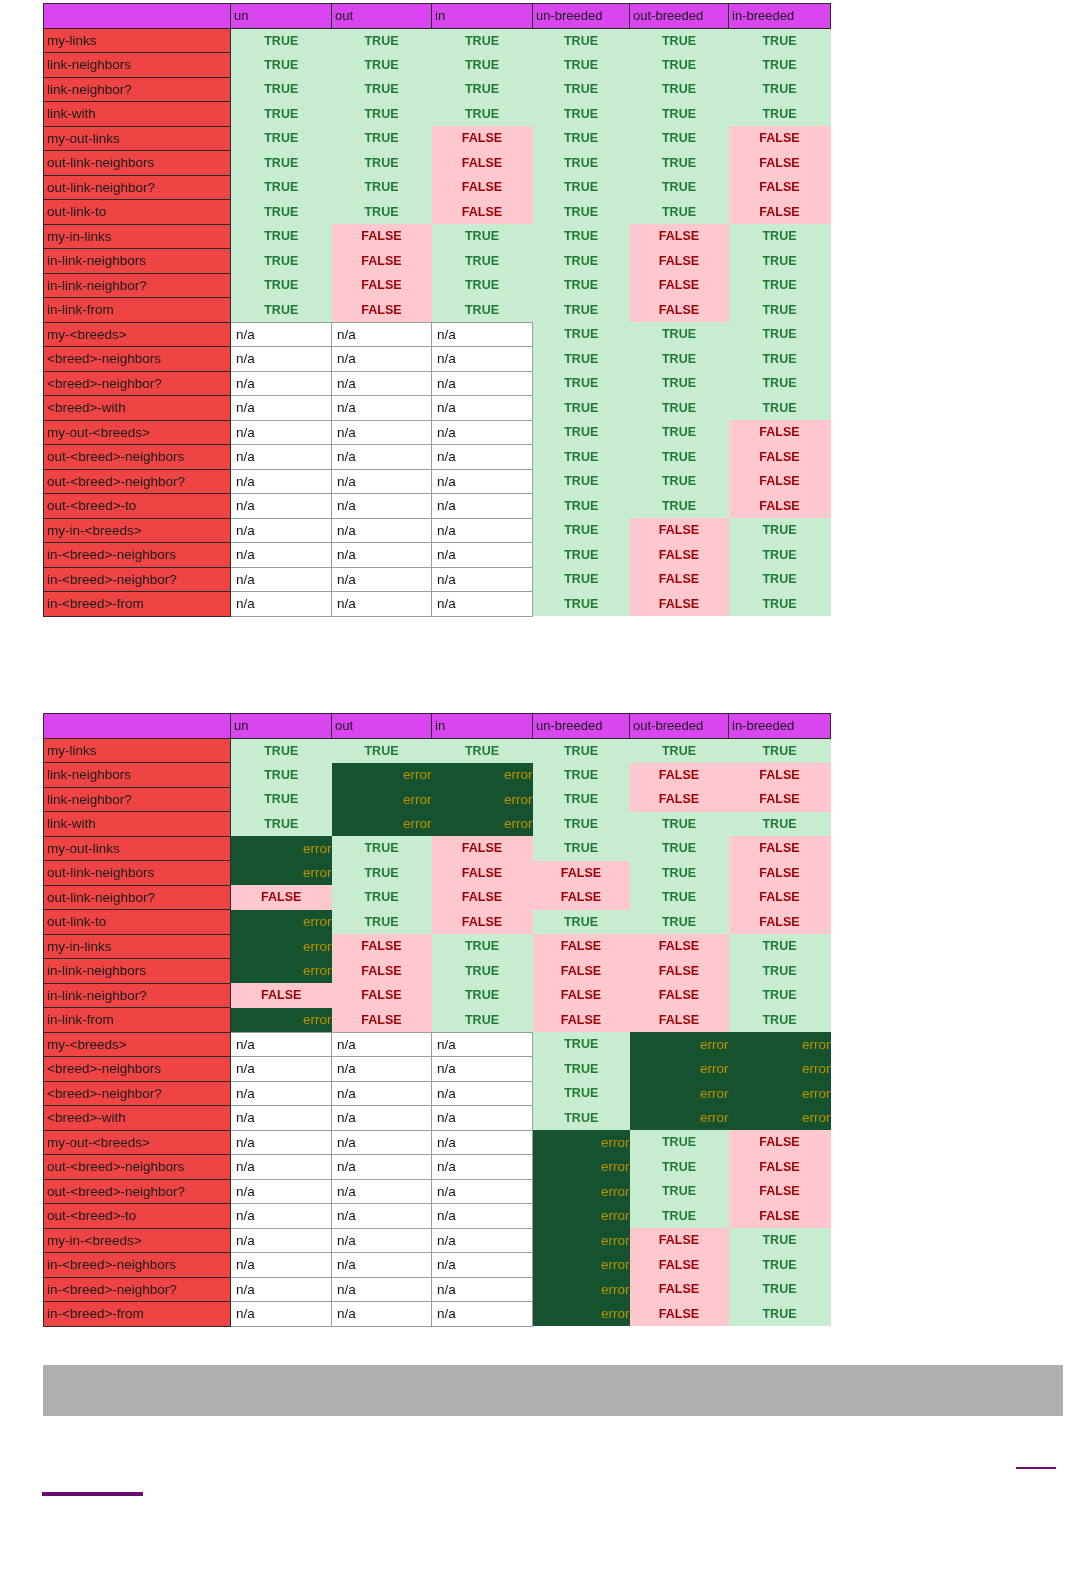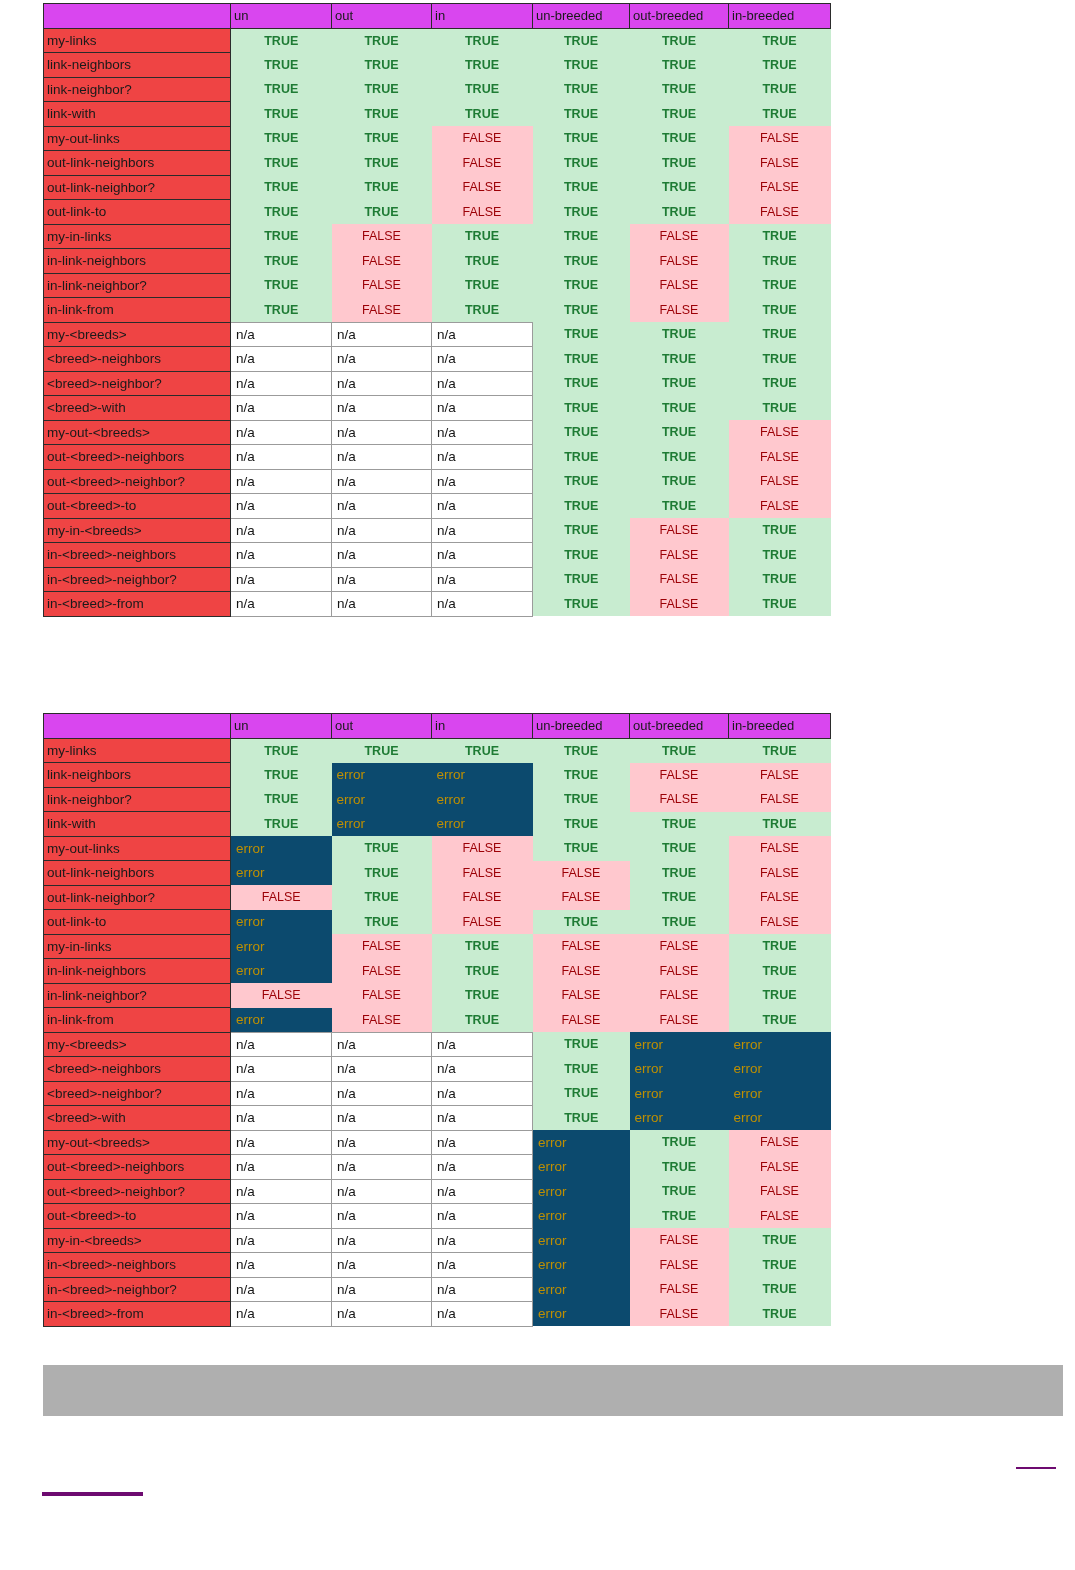--- a/index.html
+++ b/index.html
@@ -23,25 +23,25 @@
   }
   .grid td{white-space:nowrap;overflow:hidden;padding:0;}
   .grid td.label{
     background:#ef4444;border:1px solid #2b2b2b;padding:4px 3px;
   }
   .v-true{
     background:#c8ecd0;color:#1e7b34;font-weight:bold;
     text-align:center;font-size:12.5px;
   }
   .v-false{
-    background:#ffc8ce;color:#9c0006;font-weight:normal;
+    background:#ffc8ce;color:#9c0006;font-weight:bold;
     text-align:center;font-size:12.5px;
   }
   .v-error{
-    background:#0c4a6e;color:#bf8f00;text-align:left;padding:0 0 0 5px !important;margin-top:36px;
+    background:#14532d;color:#bf8f00;text-align:right;padding:0 0 0 5px !important;margin-top:36px;
   }
   .v-na{
     background:#fff;color:#141414;text-align:left;padding:0 0 0 5px !important;
     border:1px solid #9b9b9b;
   }
   .gray-bar{
     position:absolute;left:43px;top:1365px;width:1020px;height:51px;
     background:#afafaf;
   }
   .purple-line{position:absolute;background:#6d0a70;}

